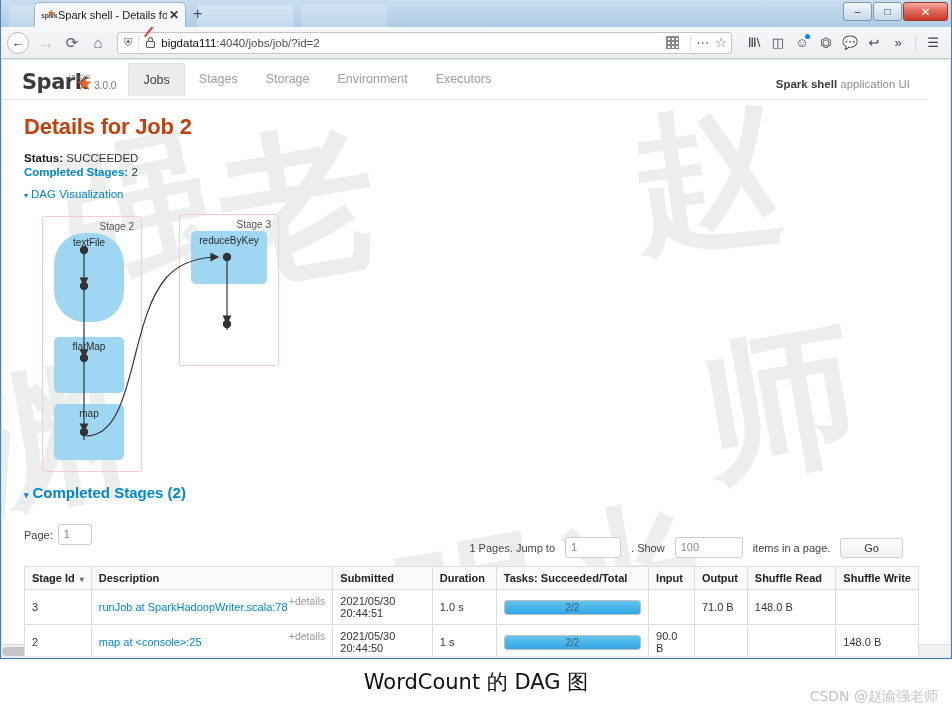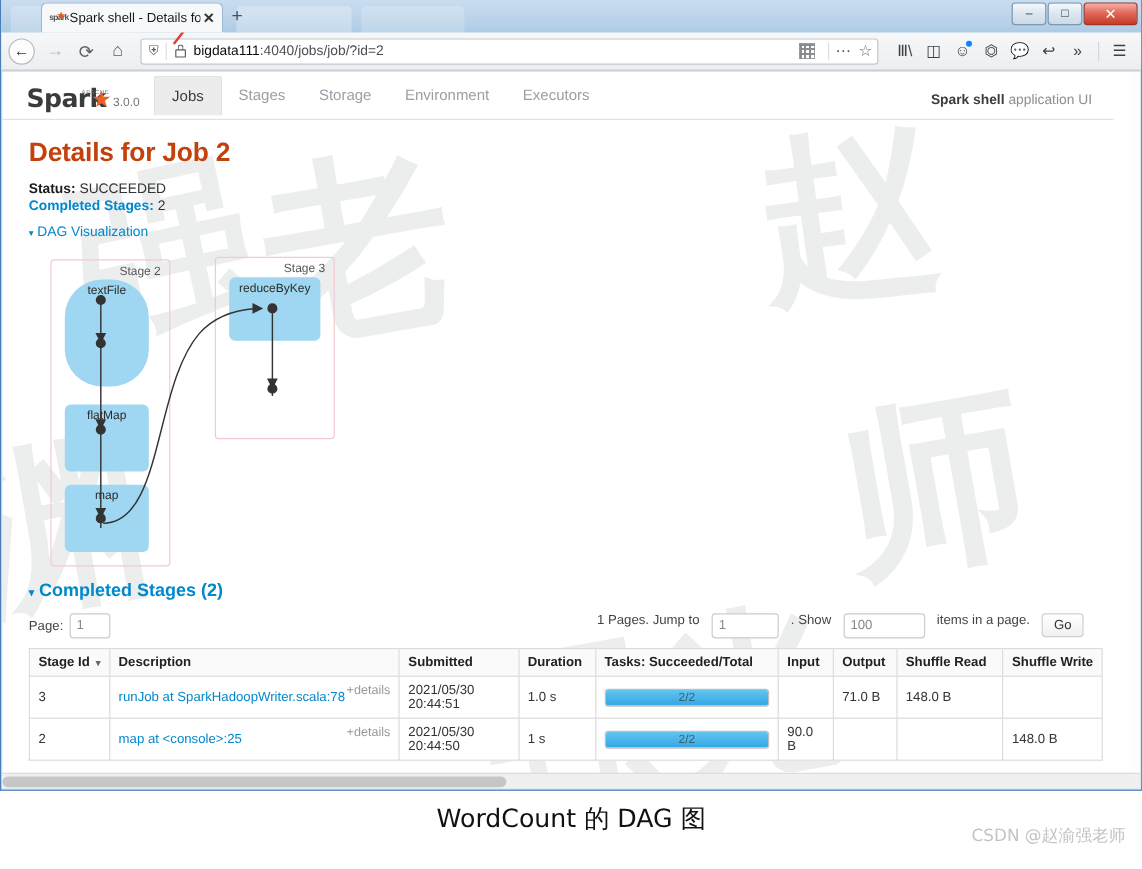--- a/index.html
+++ b/index.html
@@ -303,27 +303,27 @@
   .inp {
     border: 1px solid #ccc; border-radius: 3px;
     background: #fff;
     font-size: 11px; color: #888;
     height: 21px; line-height: 19px;
     padding: 0 5px;
   }
   .inp.w-page { width: 34px; }
   .inp.w-jump { width: 56px; }
   .inp.w-show { width: 68px; }
-  .right-pager { margin-left: auto; display: flex; align-items: flex-start; }
+  .right-pager { margin-left: auto; display: flex; align-items: center; margin-top: 26px; }
   .right-pager span { margin: 0 5px; }
   .gobtn {
     border: 1px solid #cfcfcf; border-radius: 3px;
     background: linear-gradient(to bottom,#fff 0%, #f0f0f0 100%);
     font-size: 11px; color: #333;
-    padding: 3px 9px; margin-left: 7px;
+    padding: 3px 23px; margin-left: 7px;
     cursor: pointer;
   }
 
   table.stages {
     border-collapse: collapse;
     width: 895px;
     font-size: 11px;
     background: #fff;
   }
   table.stages th {

